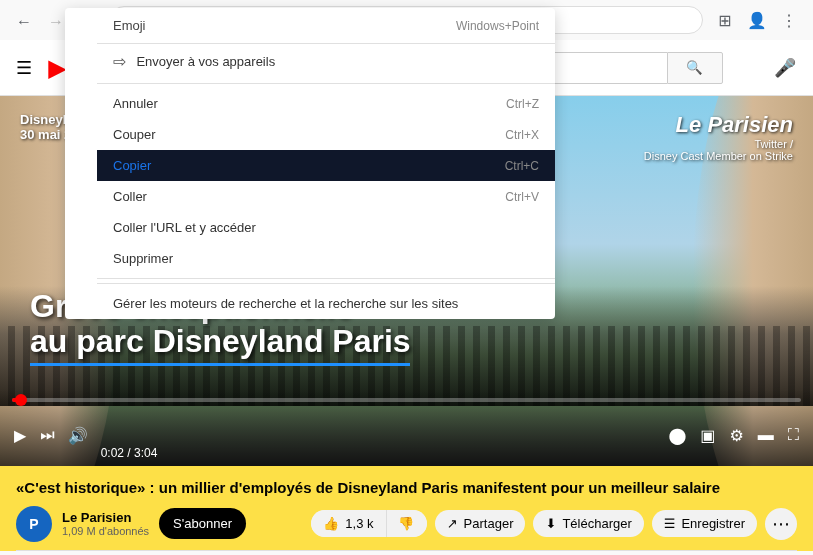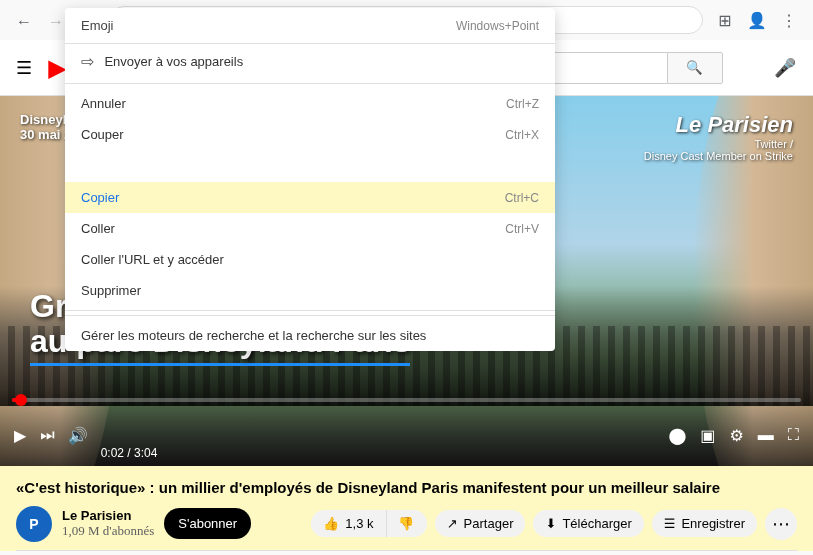--- a/index.html
+++ b/index.html
@@ -60,43 +60,43 @@
     .video-controls { position: absolute; bottom: 0; left: 0; right: 0; background: linear-gradient(transparent, rgba(0,0,0,0.7)); padding: 8px 12px 6px; }
     .progress-bar { height: 4px; background: rgba(255,255,255,0.3); border-radius: 2px; margin-bottom: 8px; cursor: pointer; }
     .progress-fill { height: 100%; width: 1.1%; background: #ff0000; border-radius: 2px; position: relative; }
     .progress-dot { width: 12px; height: 12px; background: #ff0000; border-radius: 50%; position: absolute; right: -6px; top: -4px; }
     .controls-row { display: flex; align-items: center; gap: 10px; }
     .ctrl-btn { background: none; border: none; color: white; cursor: pointer; font-size: 16px; display: flex; align-items: center; padding: 2px; }
     .time-display { color: white; font-size: 12px; flex: 1; margin-top: 36px; }
     .right-controls { display: flex; gap: 10px; align-items: center; }
 
     
-    .video-info { padding: 12px 16px 0; background: #fef9c3; }
+    .video-info { padding: 12px 16px 0; background: #fde047; }
     .video-title { font-size: 15px; font-weight: 700; color: #030303; line-height: 1.3; margin-bottom: 8px; }
     .video-meta { display: flex; align-items: center; justify-content: space-between; padding-bottom: 8px; border-bottom: 1px solid #e0e0e0; }
     .channel-info { display: flex; align-items: center; gap: 10px; }
     .channel-avatar { width: 36px; height: 36px; border-radius: 50%; background: #1565c0; display: flex; align-items: center; justify-content: center; color: white; font-weight: 700; font-size: 14px; }
     .channel-details { }
     .channel-name { font-size: 13px; font-weight: 600; color: #030303; }
-    .channel-subs { font-size: 13px; color: #606060; font-family: Liberation Serif, serif; }
+    .channel-subs { font-size: 11px; color: #606060; }
     .subscribe-btn { background: #000; color: white; border: none; padding: 8px 14px; border-radius: 18px; font-size: 13px; font-weight: 400; cursor: pointer; }
     .video-actions { display: flex; align-items: center; gap: 8px; }
     .action-btn { display: flex; align-items: center; gap: 6px; background: #f2f2f2; border: none; border-radius: 18px; padding: 6px 12px; font-size: 13px; color: #030303; cursor: pointer; }
     .action-btn.like-btn { border-right: 1px solid #ddd; border-radius: 18px 0 0 18px; }
     .action-btn.dislike-btn { border-radius: 0 18px 18px 0; }
     .like-group { display: flex; background: #f2f2f2; border-radius: 18px; overflow: hidden; }
     .more-btn { background: #f2f2f2; border: none; border-radius: 50%; width: 32px; height: 32px; cursor: pointer; display: flex; align-items: center; justify-content: center; font-size: 18px; }
 
     
-    .context-menu { position: absolute; top: 8px; left: 65px; width: 490px; background: white; border-radius: 4px; box-shadow: 0 4px 16px rgba(0,0,0,0.2); z-index: 1000; overflow: hidden; }
+    .context-menu { position: absolute; top: 8px; left: 65px; width: 490px; background: white; border-radius: 4px; box-shadow: 0 4px 16px rgba(0,0,0,0.2); z-index: 1000; overflow: hidden; padding-left: 32px; }
     .context-menu-header { display: flex; justify-content: space-between; align-items: center; padding: 10px 16px; border-bottom: 1px solid #e0e0e0; }
     .context-menu-title { font-size: 13px; color: #444; }
     .context-menu-shortcut { font-size: 12px; color: #888; }
     .context-menu-item { display: flex; justify-content: space-between; align-items: center; padding: 8px 16px; font-size: 13px; color: #333; cursor: pointer; }
-    .context-menu-item.highlighted { background: #fef9c3; color: #1a73e8; margin-top: 32px; }
+    .context-menu-item.highlighted { background: #0f172a; color: #1a73e8; }
     .context-menu-item .item-left { display: flex; align-items: center; gap: 10px; }
     .context-menu-item .shortcut { color: #888; font-size: 12px; }
     .context-menu-separator { height: 1px; background: #e0e0e0; margin: 4px 0; }
     .context-menu-item-wide { padding: 8px 16px; font-size: 13px; color: #333; cursor: pointer; }
     .send-icon { font-size: 16px; color: #555; }
   </style>
 </head>
 <body>
 
 <div>

